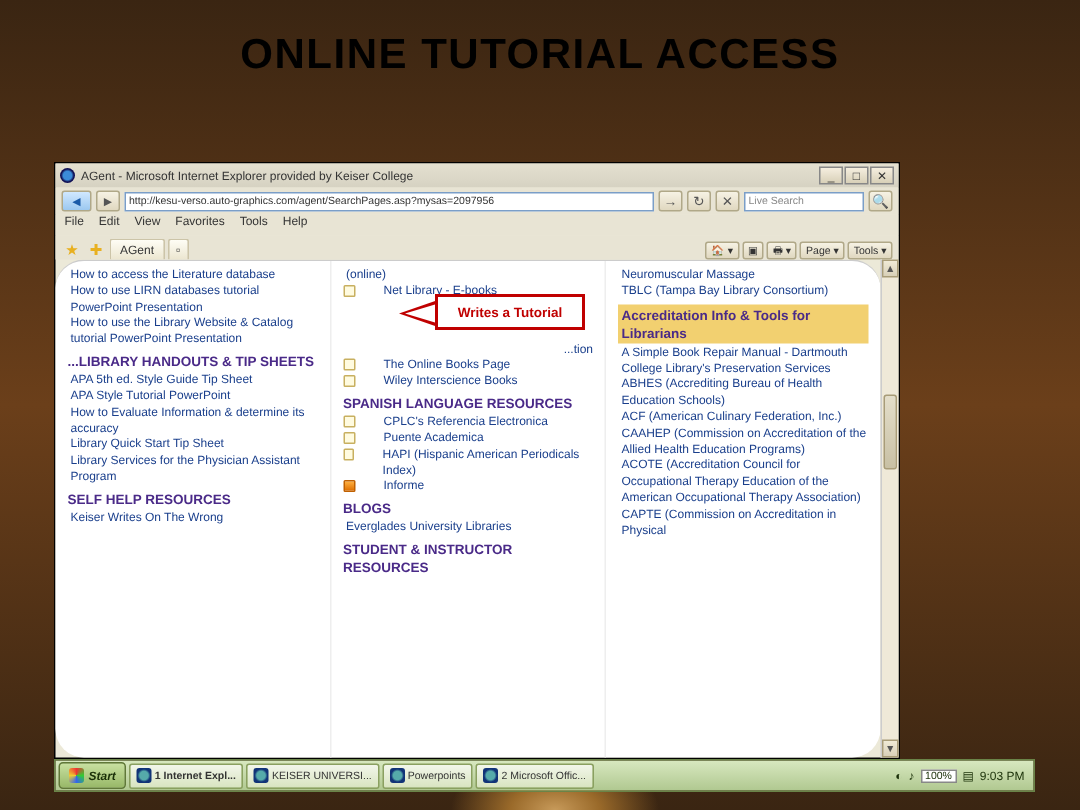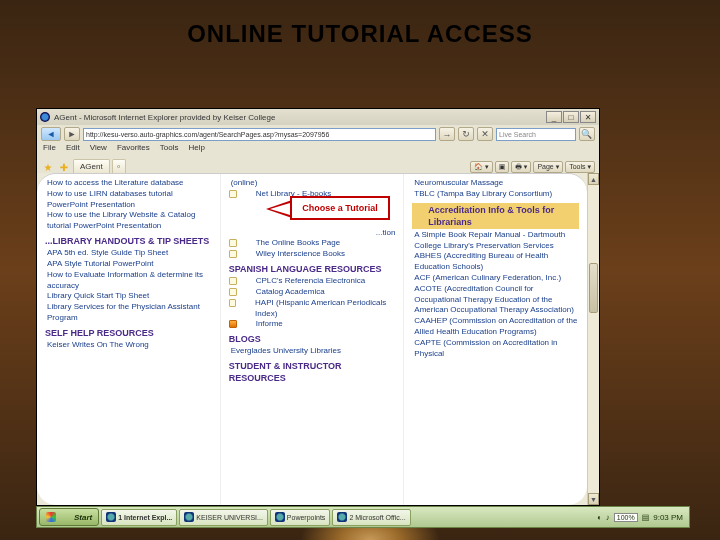--- a/index.html
+++ b/index.html
@@ -5,21 +5,21 @@
   * { box-sizing: border-box; margin: 0; padding: 0; }
   body {
     width: 720px;
     height: 540px;
     background: linear-gradient(180deg, #3a2512 0%, #6b3f1a 50%, #3a2512 100%);
     font-family: Arial, sans-serif;
     overflow: hidden;
     position: relative;
   }
   .slide-title {
-    font-size: 24px;
+    font-size: 28px;
     font-weight: bold;
     color: #000;
     text-align: center;
     padding: 20px 0 10px;
     letter-spacing: 1px;
   }
   .browser {
     position: absolute;
     left: 36px;
     top: 108px;
@@ -251,21 +251,21 @@
   }
   .startbtn {
     height: 18px;
     background: linear-gradient(#c8e0a0,#98b868);
     border: 1px solid #607838;
     border-radius: 3px;
     padding: 0 6px;
     display: flex; align-items: center;
     font-weight: bold; color: #1a3008;
     font-style: italic;
-    gap: 18px;
+    gap: 3px;
   }
   .taskbtn {
     height: 17px;
     background: linear-gradient(#f2f6ea,#d8e4c0);
     border: 1px solid #8aa060;
     border-radius: 2px;
     padding: 0 4px;
     display: flex; align-items: center;
     color: #333;
     gap: 2px;
@@ -383,58 +383,58 @@
           <span class="mini-icon"></span>
           <span class="item">Wiley Interscience Books</span>
         </div>
       <div class="hdr">SPANISH LANGUAGE RESOURCES</div>
       <div class="icon-row">
           <span class="mini-icon"></span>
           <span class="item">CPLC's Referencia Electronica</span>
         </div>
       <div class="icon-row">
           <span class="mini-icon"></span>
-          <span class="item">Catalog Academica</span>
+          <span class="item">Puente Academica</span>
         </div>
       <div class="icon-row">
           <span class="mini-icon"></span>
           <span class="item">HAPI (Hispanic American Periodicals Index)</span>
         </div>
       <div class="icon-row">
           <span class="mini-icon orange"></span>
           <span class="item">Informe</span>
         </div>
       <div class="hdr">BLOGS</div>
       <div class="item">Everglades University Libraries</div>
       <div class="hdr">STUDENT &amp; INSTRUCTOR RESOURCES</div>
     </div>
 
     <div class="col">
       <div class="item">Neuromuscular Massage</div>
       <div class="item">TBLC (Tampa Bay Library Consortium)</div>
-      <div class="hdr" style="background:#f2d070;padding:1px 16px;">Accreditation Info &amp; Tools for Librarians</div>
+      <div class="hdr" style="background:#f2d070;padding:1px 2px;">Accreditation Info &amp; Tools for Librarians</div>
       <div class="item">A Simple Book Repair Manual - Dartmouth College Library's Preservation Services</div>
       <div class="item">ABHES (Accrediting Bureau of Health Education Schools)</div>
       <div class="item">ACF (American Culinary Federation, Inc.)</div>
+      <div class="item">CAAHEP (Commission on Accreditation of the Allied Health Education Programs)</div>
       <div class="item">ACOTE (Accreditation Council for Occupational Therapy Education of the American Occupational Therapy Association)</div>
-      <div class="item">CAAHEP (Commission on Accreditation of the Allied Health Education Programs)</div>
       <div class="item">CAPTE (Commission on Accreditation in Physical</div>
     </div>
   </div>
 
   <div class="vscroll">
     <div class="arrow up">▲</div>
     <div class="thumb"></div>
     <div class="arrow down">▼</div>
   </div>
 </div>
 
 <div class="callout">
   <div class="callout-arrow"></div>
-  <div class="callout-body">Choose a Tutorial</div>
+  <div class="callout-body">Writes a Tutorial</div>
 </div>
 
 <div class="taskbar">
   <div class="startbtn">
     <span style="width:10px;height:10px;background:conic-gradient(#e33,#3c3,#36e,#ec3,#e33);border-radius:2px;"></span>
     <span>Start</span>
   </div>
   <div class="taskbtn">
       <span class="tini"></span>
       <b>1 Internet Expl...</b>

